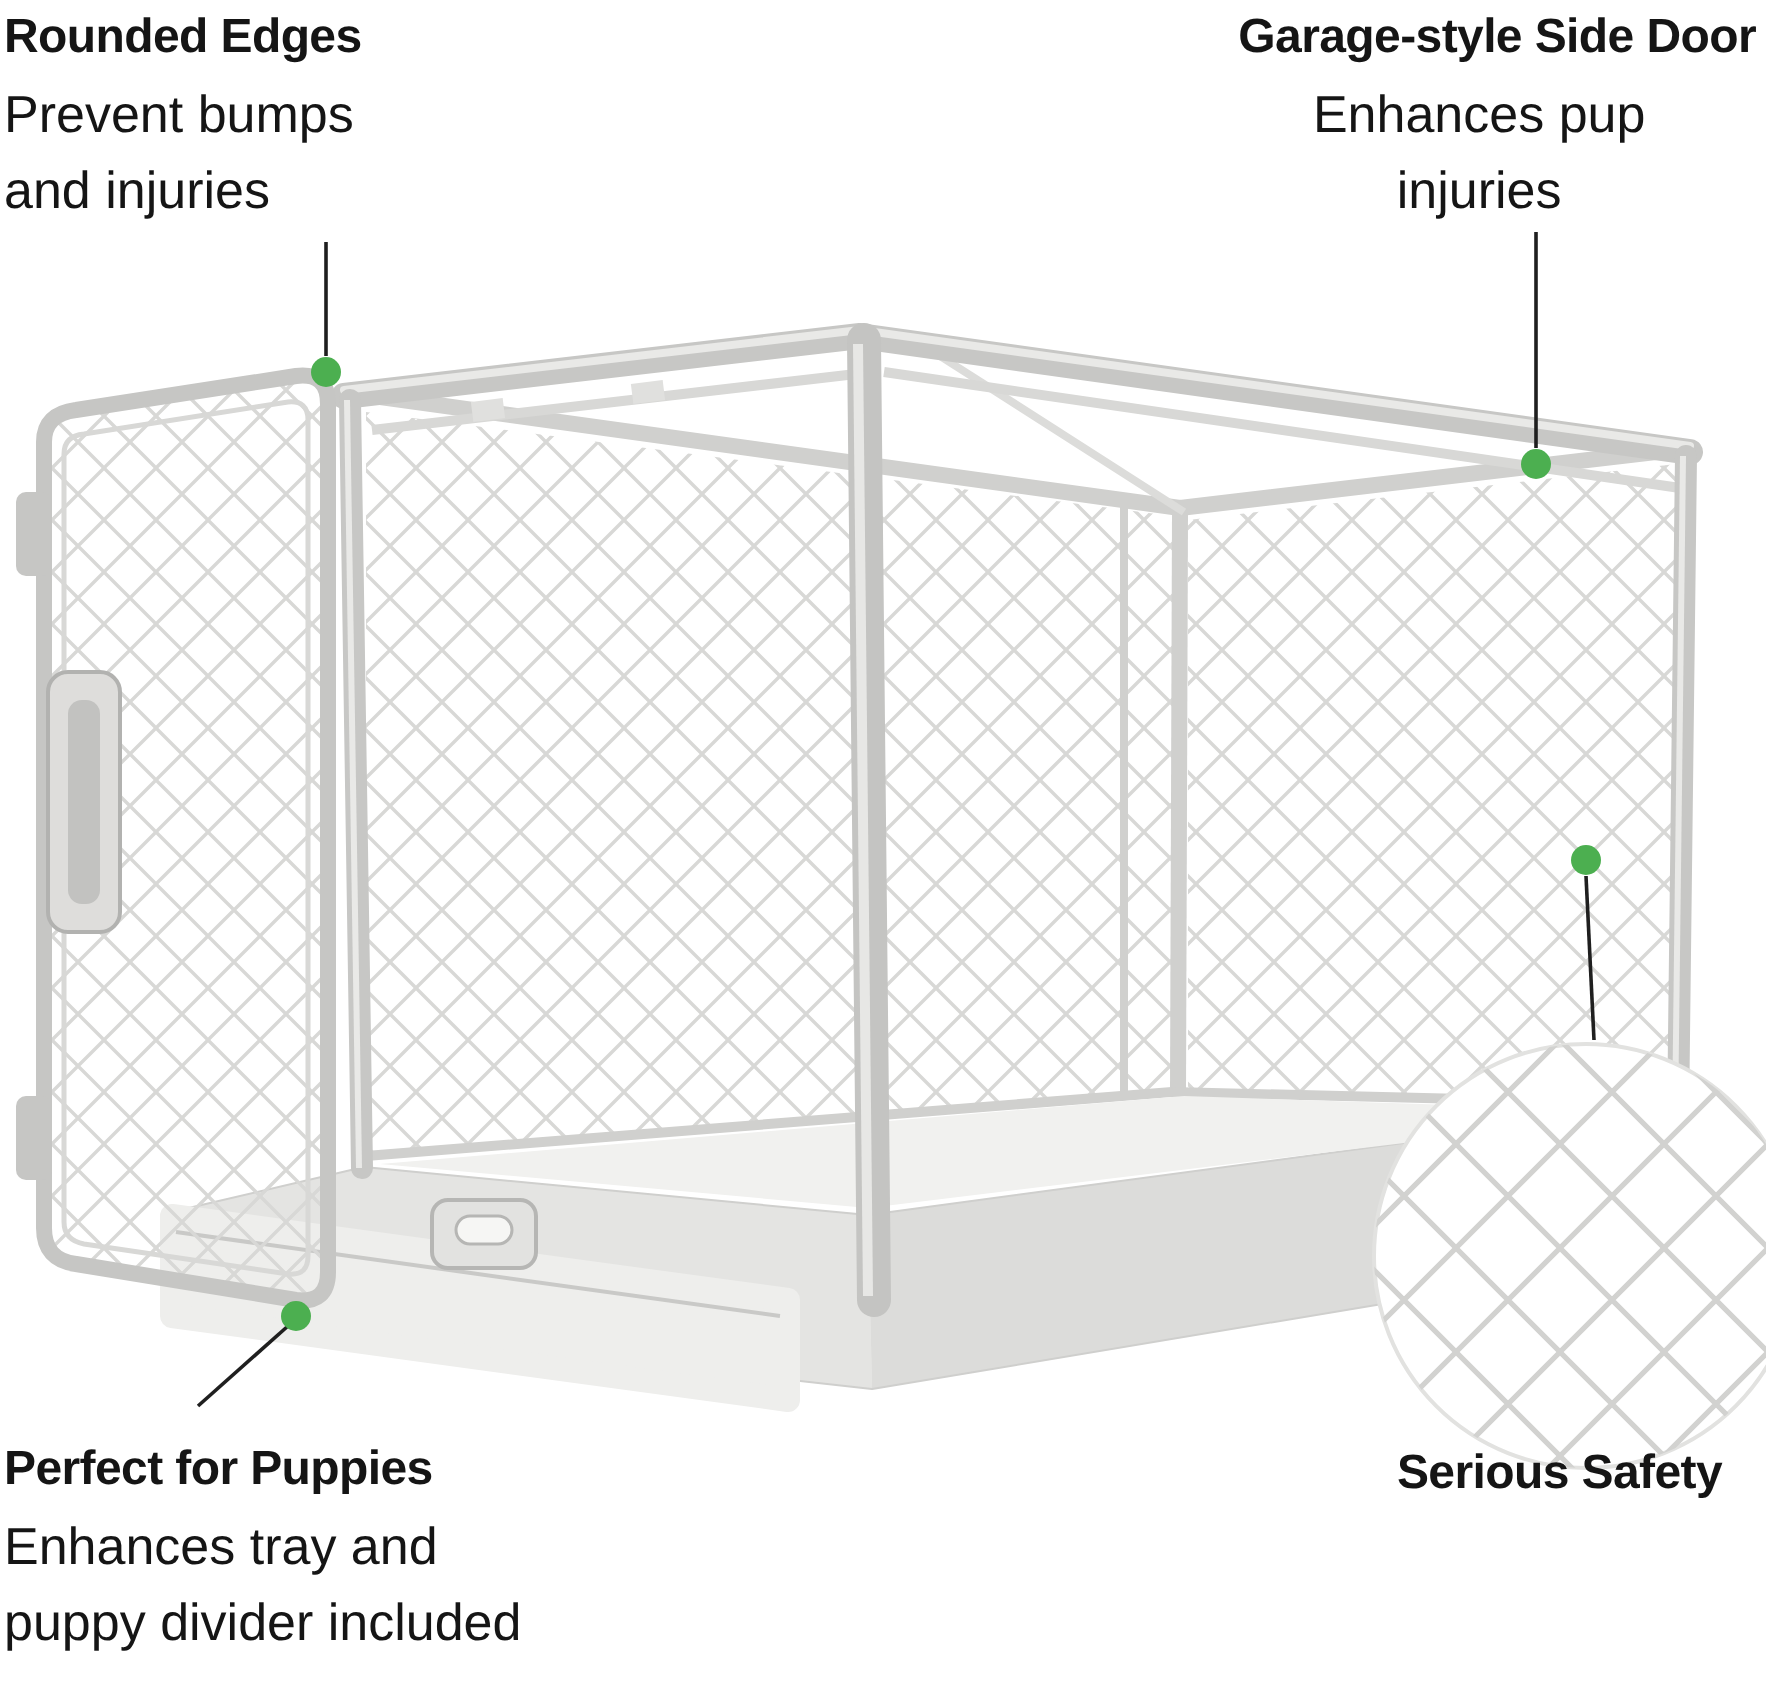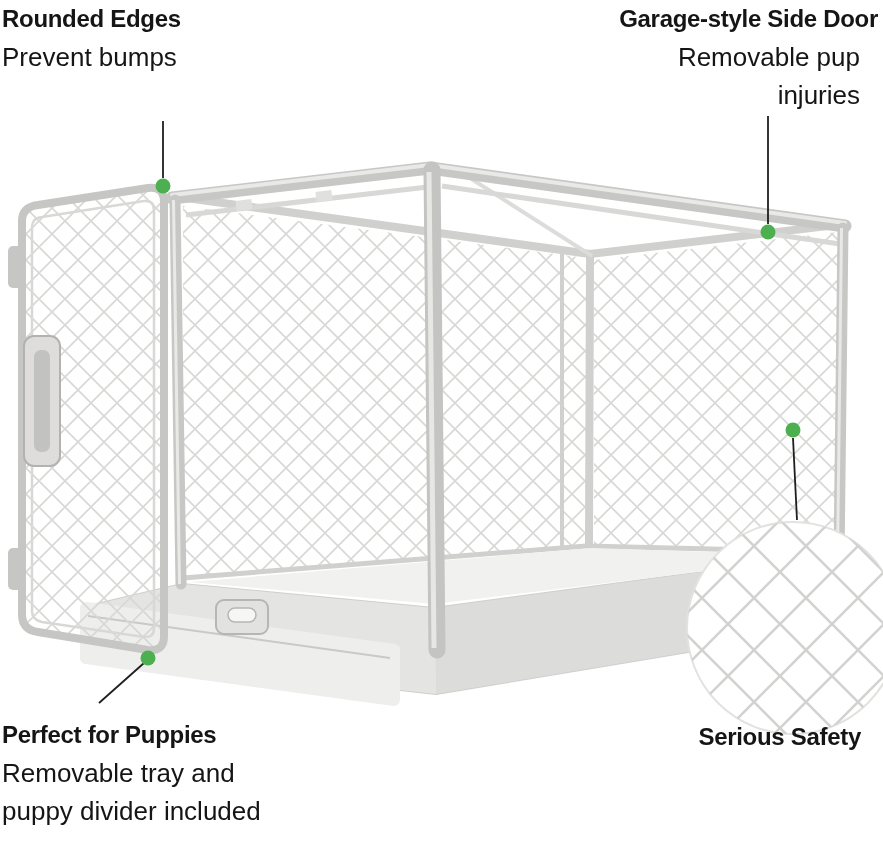--- a/index.html
+++ b/index.html
@@ -19,21 +19,21 @@
     line-height: 38px;
     letter-spacing: -0.3px;
     white-space: nowrap;
   }
   .callout .line {
     font-size: 26px;
     line-height: 38px;
     white-space: nowrap;
   }
   .tl { left: 2px; top: 0; text-align: left; }
-  .tr { right: 5px; top: 0; text-align: right; }
+  .tr { right: 5px; top: 0; text-align: center; }
   .tr .line { padding-right: 18px; }
   .bl { left: 2px; top: 716px; text-align: left; }
   .br { right: 22px; top: 718px; text-align: left; }
 
   circle.marker { fill: #4caf50; }
 </style>
 </head>
 <body>
 
 <div class="stage">
@@ -117,31 +117,32 @@
       <circle class="marker" cx="163" cy="186" r="7.5" fill="#4caf50"></circle>
       <circle class="marker" cx="768" cy="232" r="7.5" fill="#4caf50"></circle>
       <circle class="marker" cx="793" cy="430" r="7.5" fill="#4caf50"></circle>
       <circle class="marker" cx="148" cy="658" r="7.5" fill="#4caf50"></circle>
     </g>
   </svg>
 
   <div class="callout tl">
     <div class="title">Rounded Edges</div>
     <div class="line">Prevent bumps</div>
+    <div class="line">and injuries</div>
   </div>
 
   <div class="callout tr">
     <div class="title">Garage-style Side Door</div>
-    <div class="line">Removable pup</div>
+    <div class="line">Enhances pup</div>
     <div class="line">injuries</div>
   </div>
 
   <div class="callout bl">
     <div class="title">Perfect for Puppies</div>
-    <div class="line">Removable tray and</div>
+    <div class="line">Enhances tray and</div>
     <div class="line">puppy divider included</div>
   </div>
 
   <div class="callout br">
     <div class="title">Serious Safety</div>
   </div>
 
 </div>
 
 </body></html>

